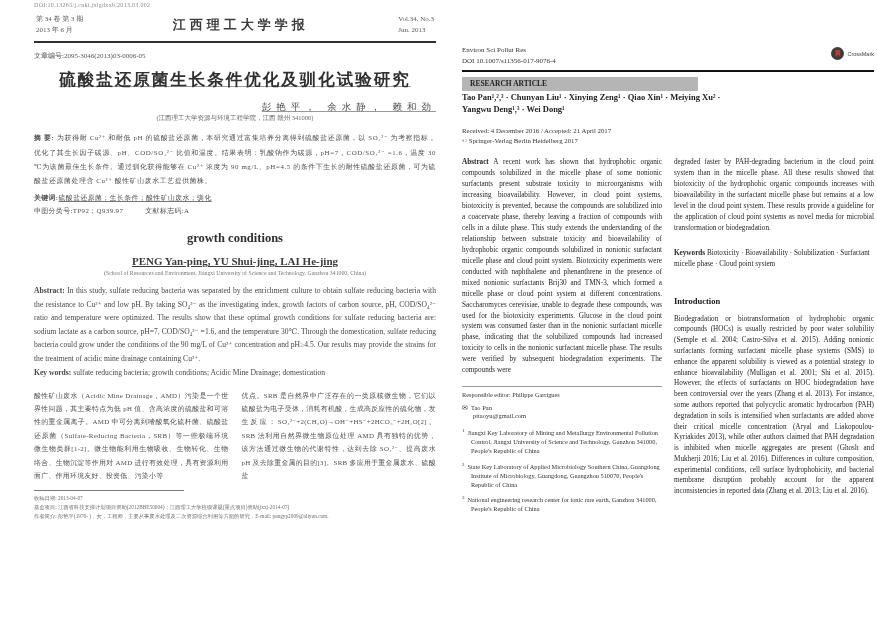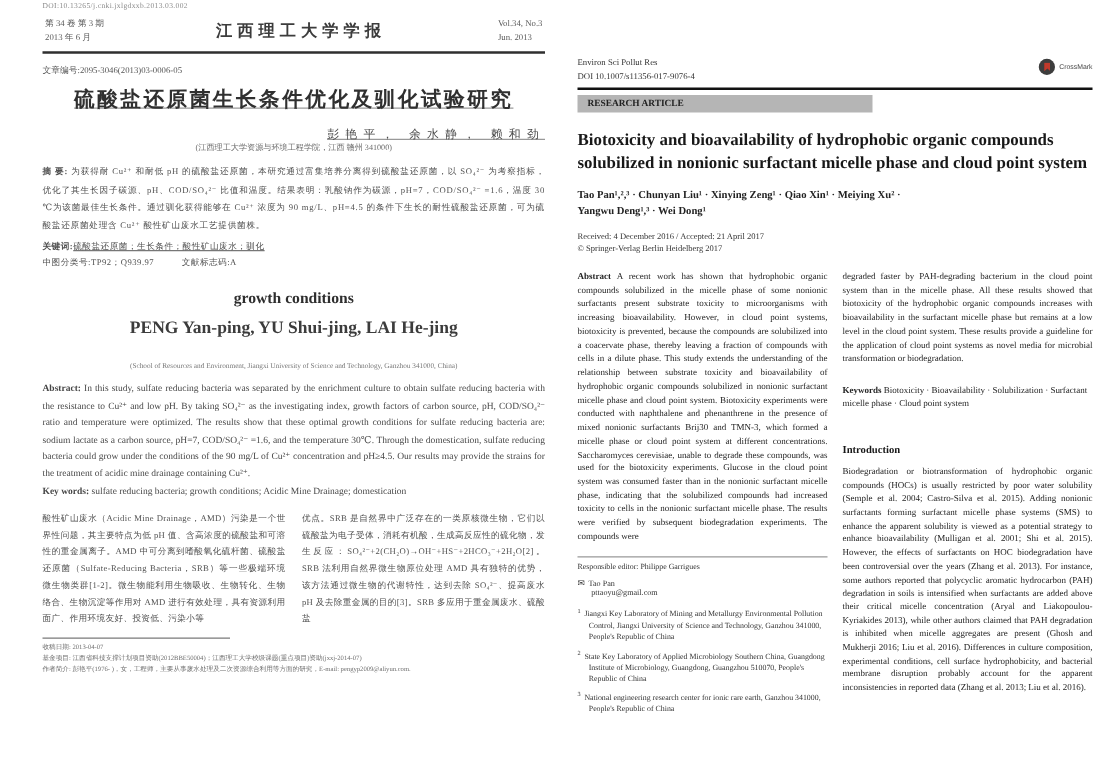--- a/index.html
+++ b/index.html
@@ -21,21 +21,21 @@
   .lp-artno{font-size:7px;color:#555;margin:2px 0 8px 0;}
   .lp-title{font-size:16.5px;font-weight:bold;text-align:center;letter-spacing:2px;color:#303030;
             margin:6px 0 10px 0;text-decoration:underline;text-decoration-color:#9a9a9a;}
   .lp-authors{font-size:9.5px;text-align:right;letter-spacing:5px;color:#4a4a4a;
               text-decoration:underline;text-decoration-color:#999;margin-bottom:0;}
   .lp-affil{font-size:6.5px;text-align:center;color:#6a6a6a;margin-bottom:8px;}
   .lp-abs{font-size:6.9px;line-height:2.05;text-align:justify;letter-spacing:.6px;color:#4f4f4f;margin:0 0 3px 0;}
   .lp-kw,.lp-clc{font-size:6.9px;line-height:1.9;color:#4f4f4f;letter-spacing:.4px;}
   .lp-clc .gap{margin-left:22px;}
   .lp-entitle{font-size:12.5px;font-weight:bold;text-align:center;color:#2e2e2e;line-height:1.45;margin:12px 0 8px 0;}
-  .lp-enauthors{font-size:14px;font-weight:bold;text-align:center;color:#3c3c3c;margin-bottom:19px;}
+  .lp-enauthors{font-size:11px;font-weight:bold;text-align:center;color:#3c3c3c;margin-bottom:3px;text-decoration:underline;}
   .lp-enaffil{font-size:5.8px;text-align:center;color:#777;margin-bottom:8px;}
   .lp-enabs{font-size:7.6px;line-height:1.78;text-align:justify;color:#474747;margin:0 0 2px 0;}
   .lp-enkw{font-size:7.6px;line-height:1.6;color:#474747;margin:0 0 9px 0;}
   .lp-cols{display:flex;gap:13px;}
   .lp-col{width:50%;font-size:6.9px;line-height:1.95;text-align:justify;letter-spacing:.3px;color:#4f4f4f;margin:0;}
   .lp-footrule{width:150px;border-bottom:1px solid #7a7a7a;margin:7px 0 3px 0;}
   .lp-foot{font-size:5.3px;line-height:1.75;color:#6f6f6f;}
 
   
   .right-page{position:absolute;left:452px;top:45px;width:424px;color:#222;}
@@ -135,21 +135,20 @@
         <div class="crossmark">
           <span class="cm-circle">
               <span class="cm-flag"></span>
             </span>
           <span class="cm-text">CrossMark</span>
         </div>
       </div>
       <div class="rp-rule"></div>
       <div class="rp-type">RESEARCH ARTICLE</div>
 
-      <div class="rp-title">Biotoxicity and bioavailability of hydrophobic organic compounds solubilized in nonionic surfactant micelle phase and cloud point system</div>
 
       <div class="rp-authors">
         <div>Tao Pan¹,²,³ · Chunyan Liu¹ · Xinying Zeng¹ · Qiao Xin¹ · Meiying Xu² ·</div>
         <div>Yangwu Deng¹,³ · Wei Dong¹</div>
       </div>
 
       <div class="rp-received">
         <div>Received: 4 December 2016 / Accepted: 21 April 2017</div>
         <div>© Springer-Verlag Berlin Heidelberg 2017</div>
       </div>

